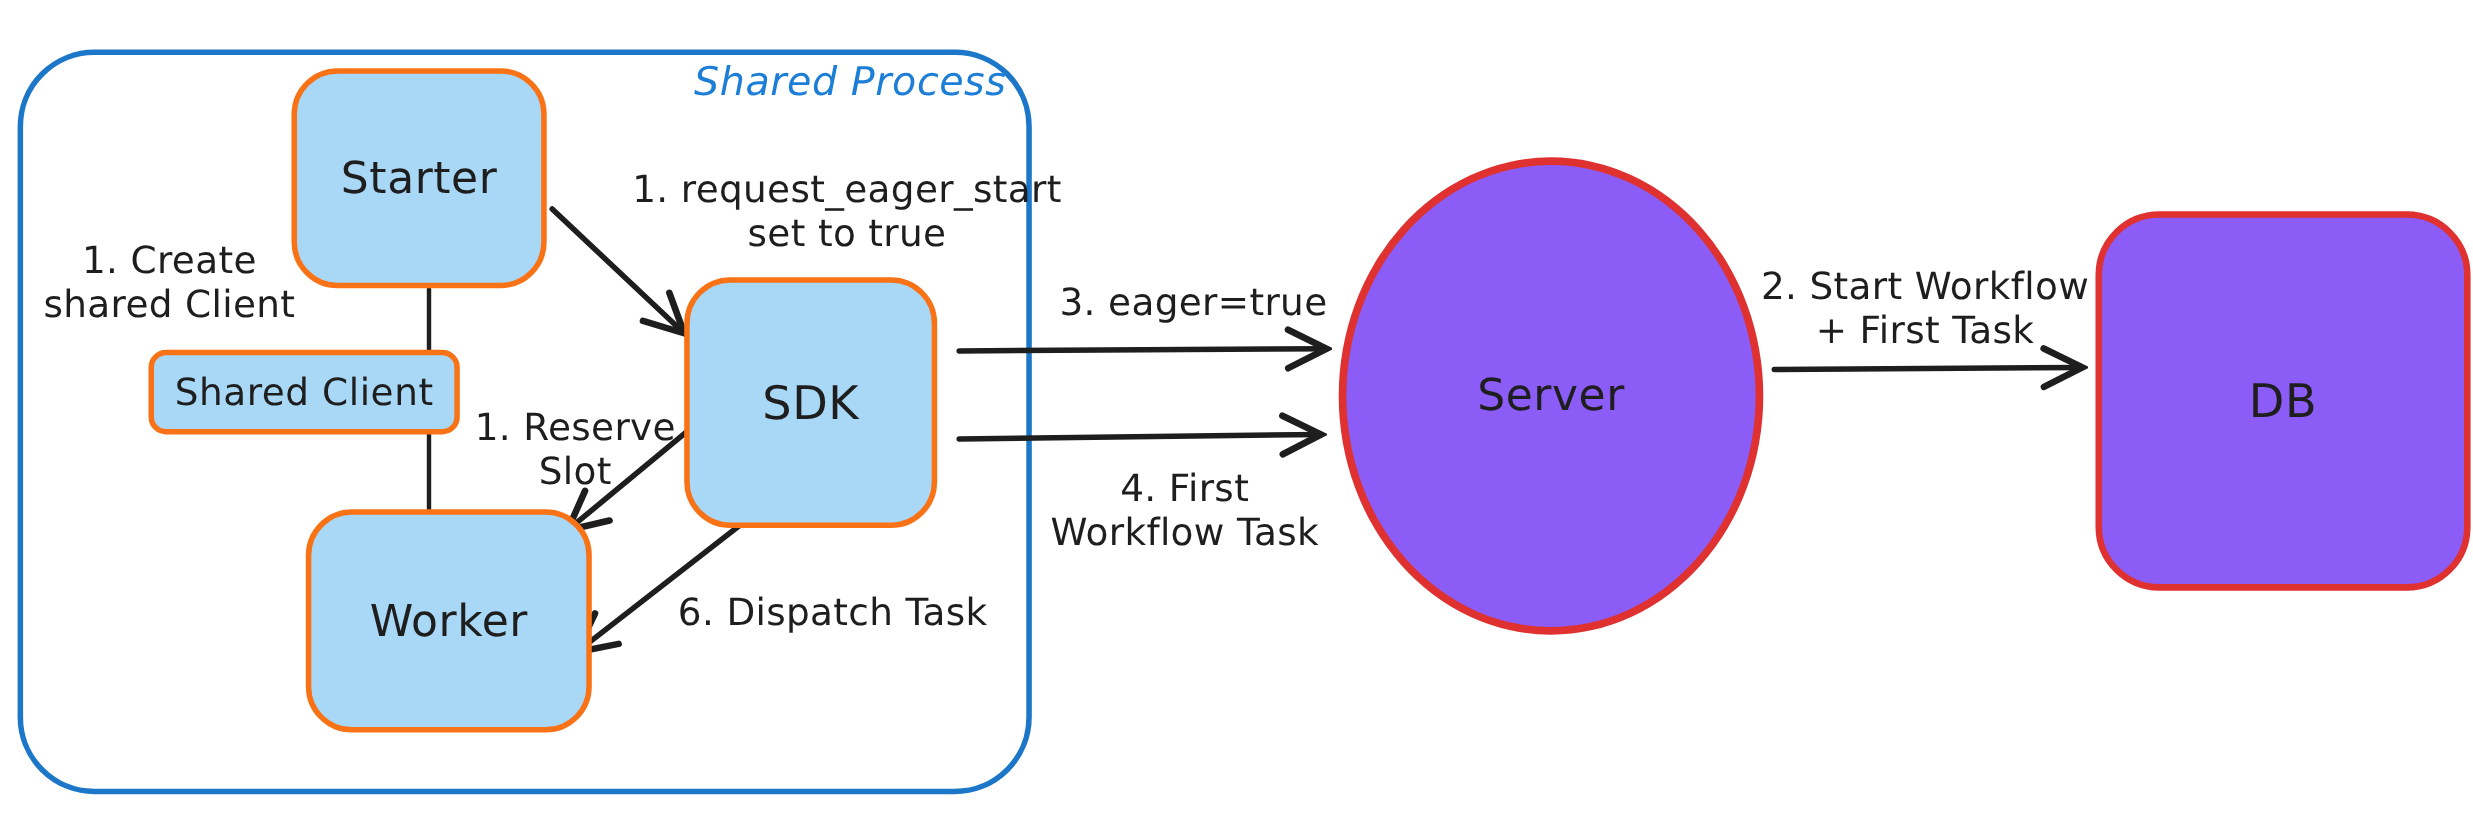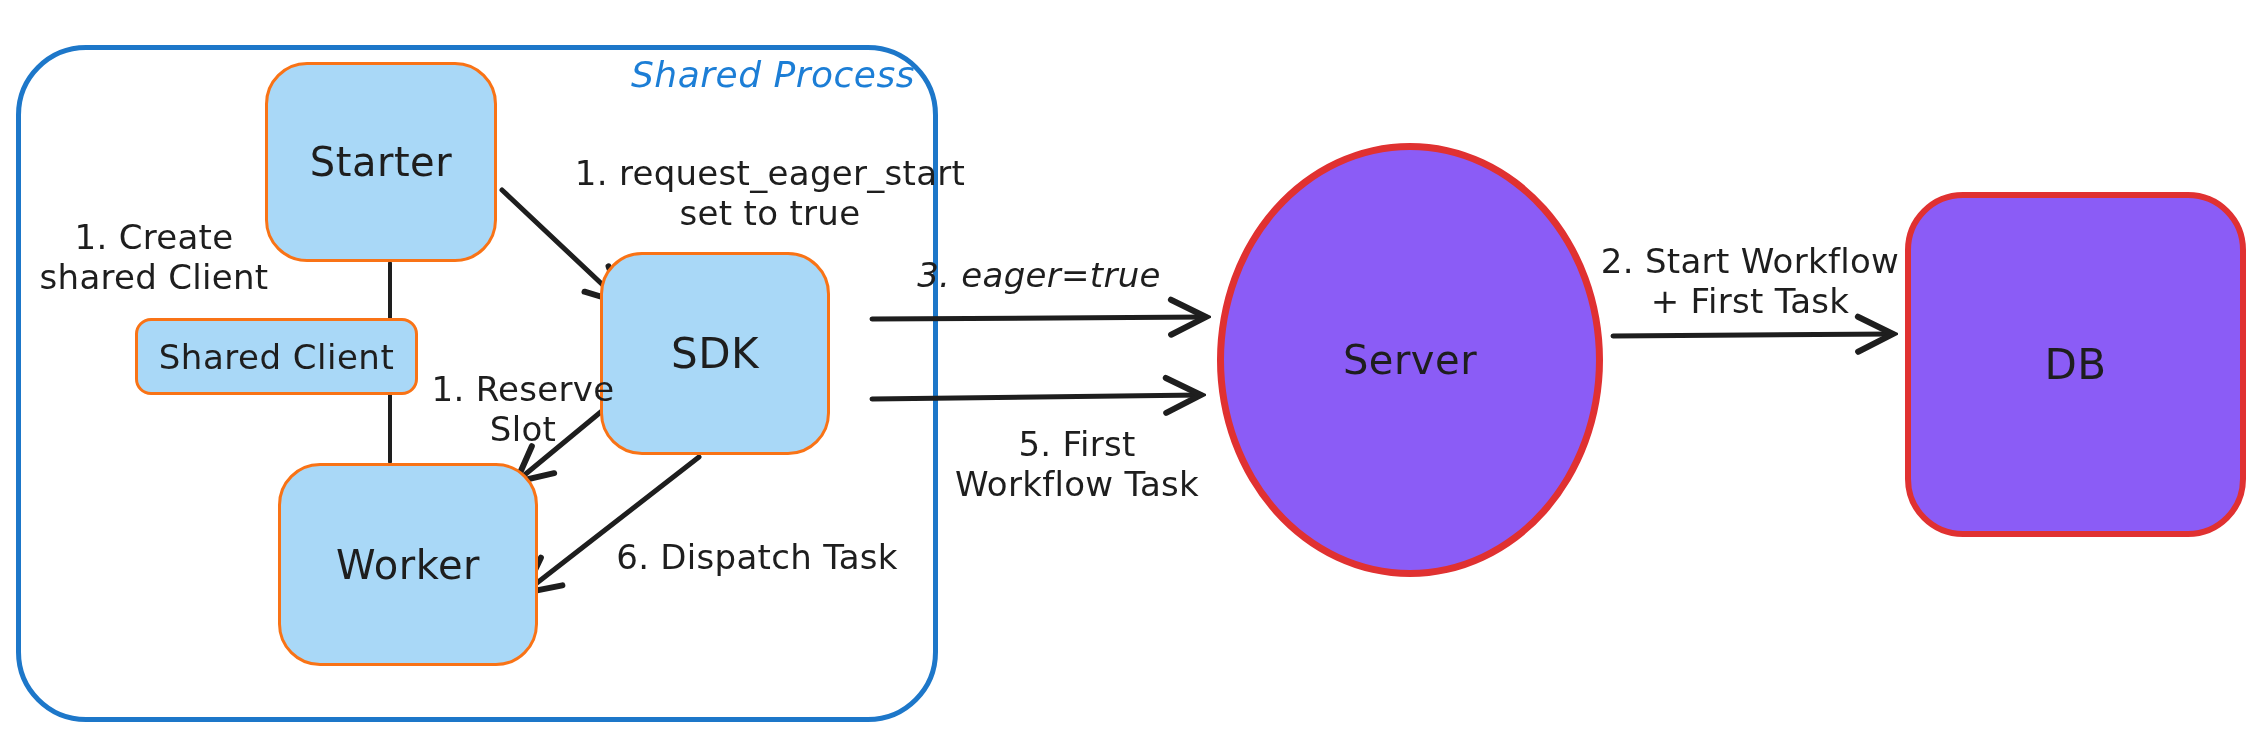--- a/index.html
+++ b/index.html
@@ -14,21 +14,21 @@
   .node{
     position:absolute;
     display:flex;align-items:center;justify-content:center;
     box-sizing:border-box;
     font-size:40px;
     color:#1e1e1e;
     letter-spacing:0.5px;
   }
   .blue-node{
     background:#a9d8f7;
-    border:3px solid #f97316;
+    border:5px solid #f97316;
   }
   .red-node{
     background:#8b5cf6;
     border:6px solid #e03131;
   }
   .container-box{
     position:absolute;
     left:16px;top:45px;width:922px;height:677px;
     border:5px solid #1d77c9;
     border-radius:70px;
@@ -49,27 +49,27 @@
     text-align:center;
     font-size:34px;
     line-height:40px;
     color:#1e1e1e;
     letter-spacing:0.3px;
   }
   .annotation span{display:block;}
   #starter  {left:265px;top:62px;width:232px;height:200px;border-radius:42px;}
   #shared-client{left:135px;top:318px;width:283px;height:77px;border-radius:16px;font-size:34px;}
   #worker   {left:278px;top:463px;width:260px;height:203px;border-radius:42px;}
-  #sdk      {left:600px;top:252px;width:230px;height:203px;border-radius:42px;font-size:42px;}
+  #sdk      {left:622px;top:252px;width:230px;height:228px;border-radius:42px;font-size:42px;}
   #server   {left:1217px;top:143px;width:386px;height:434px;border-radius:50%;border-width:7px;}
   #db       {left:1905px;top:192px;width:341px;height:345px;border-radius:58px;font-size:42px;}
   #ann-create        {left:29px;  top:217px;width:250px;}
   #ann-request-eager {left:570px; top:153px;width:400px;}
   #ann-reserve-slot  {left:423px; top:369px;width:200px;}
-  #ann-eager-true    {left:889px; top:255px;width:300px;font-style:italic;}
+  #ann-eager-true    {left:935px; top:255px;width:300px;}
   #ann-first-wft     {left:927px; top:424px;width:300px;}
   #ann-dispatch      {left:607px; top:537px;width:300px;}
   #ann-start-workflow{left:1600px;top:241px;width:300px;}
   svg.overlay{position:absolute;left:0;top:0;pointer-events:none;}
   .stroke{stroke:#1e1e1e;stroke-width:5;fill:none;stroke-linecap:round;}
   .thin{stroke-width:4;}
 </style>
 </head>
 <body>
 
@@ -121,21 +121,21 @@
     <span>set to true</span>
   </div>
   <div class="annotation" id="ann-reserve-slot">
     <span>1. Reserve</span>
     <span>Slot</span>
   </div>
   <div class="annotation" id="ann-eager-true">
     <span>3. eager=true</span>
   </div>
   <div class="annotation" id="ann-first-wft">
-    <span>5. First</span>
+    <span>4. First</span>
     <span>Workflow Task</span>
   </div>
   <div class="annotation" id="ann-dispatch">
     <span>6. Dispatch Task</span>
   </div>
   <div class="annotation" id="ann-start-workflow">
     <span>2. Start Workflow</span>
     <span>+ First Task</span>
   </div>
 

